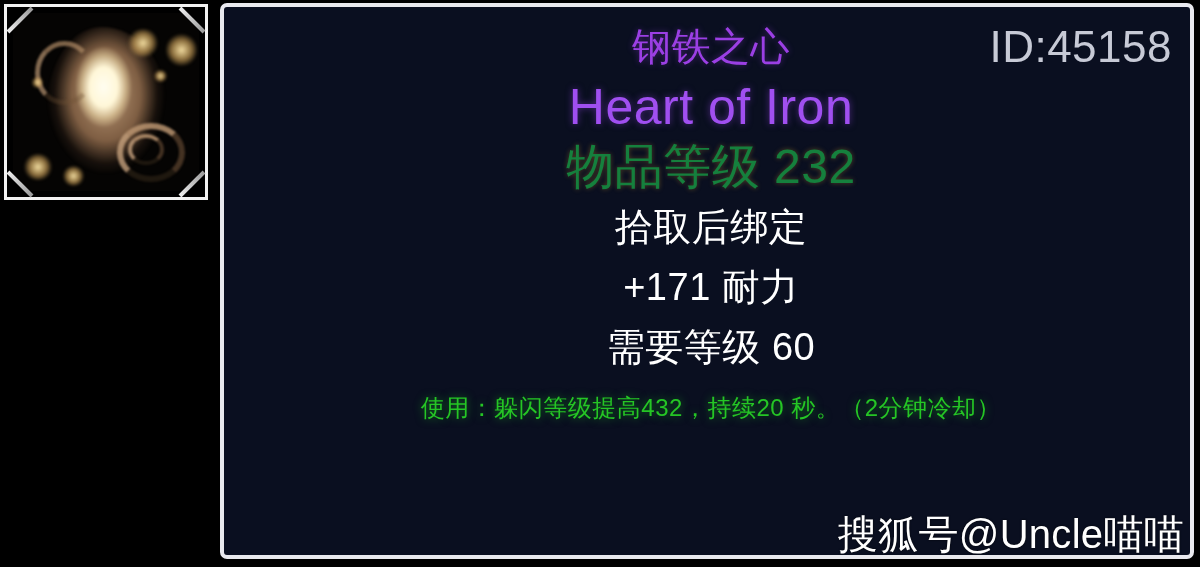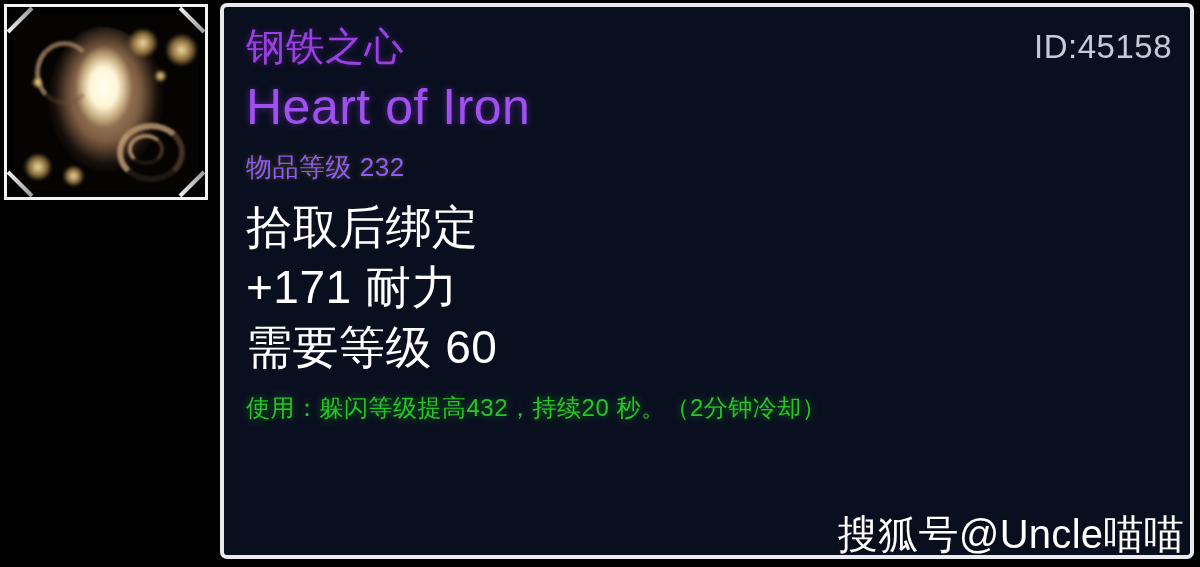--- a/index.html
+++ b/index.html
@@ -12,20 +12,21 @@
     height: 567px;
     overflow: hidden;
     font-family: "Liberation Sans", "DejaVu Sans", sans-serif;
   }
 
   #screen {
     position: relative;
     width: 1200px;
     height: 567px;
     background: #000000;
+    text-align: center;
   }
 
   
   #icon-panel {
     position: absolute;
     left: 0;
     top: 0;
     width: 215px;
     height: 567px;
     background: #000000;
@@ -152,40 +153,40 @@
     color: #9b3fe4;
     text-shadow: 0 0 6px rgba(140,60,220,0.45);
     font-size: 39px;
   }
 
   #item-id {
     position: absolute;
     right: 4px;
     top: 0;
     color: #c7cad6;
-    font-size: 33px;
+    font-size: 44px;
     line-height: 60px;
     letter-spacing: 0.5px;
   }
 
   .name-en {
     color: #a04ff0;
     text-shadow: 0 0 7px rgba(150,70,235,0.5);
     font-size: 50px;
   }
 
   .ilvl {
-    color: #8b5cf6;
+    color: #15803d;
     text-shadow: 0 0 5px rgba(200,150,40,0.4);
-    font-size: 26px;
+    font-size: 48px;
   }
 
   .white {
     color: #ffffff;
-    font-size: 46px;
+    font-size: 38px;
   }
 
   .green {
     color: #25c625;
     text-shadow: 0 0 8px rgba(30,200,30,0.55);
     font-size: 24px;
   }
 
   #use-line {
     position: relative;

